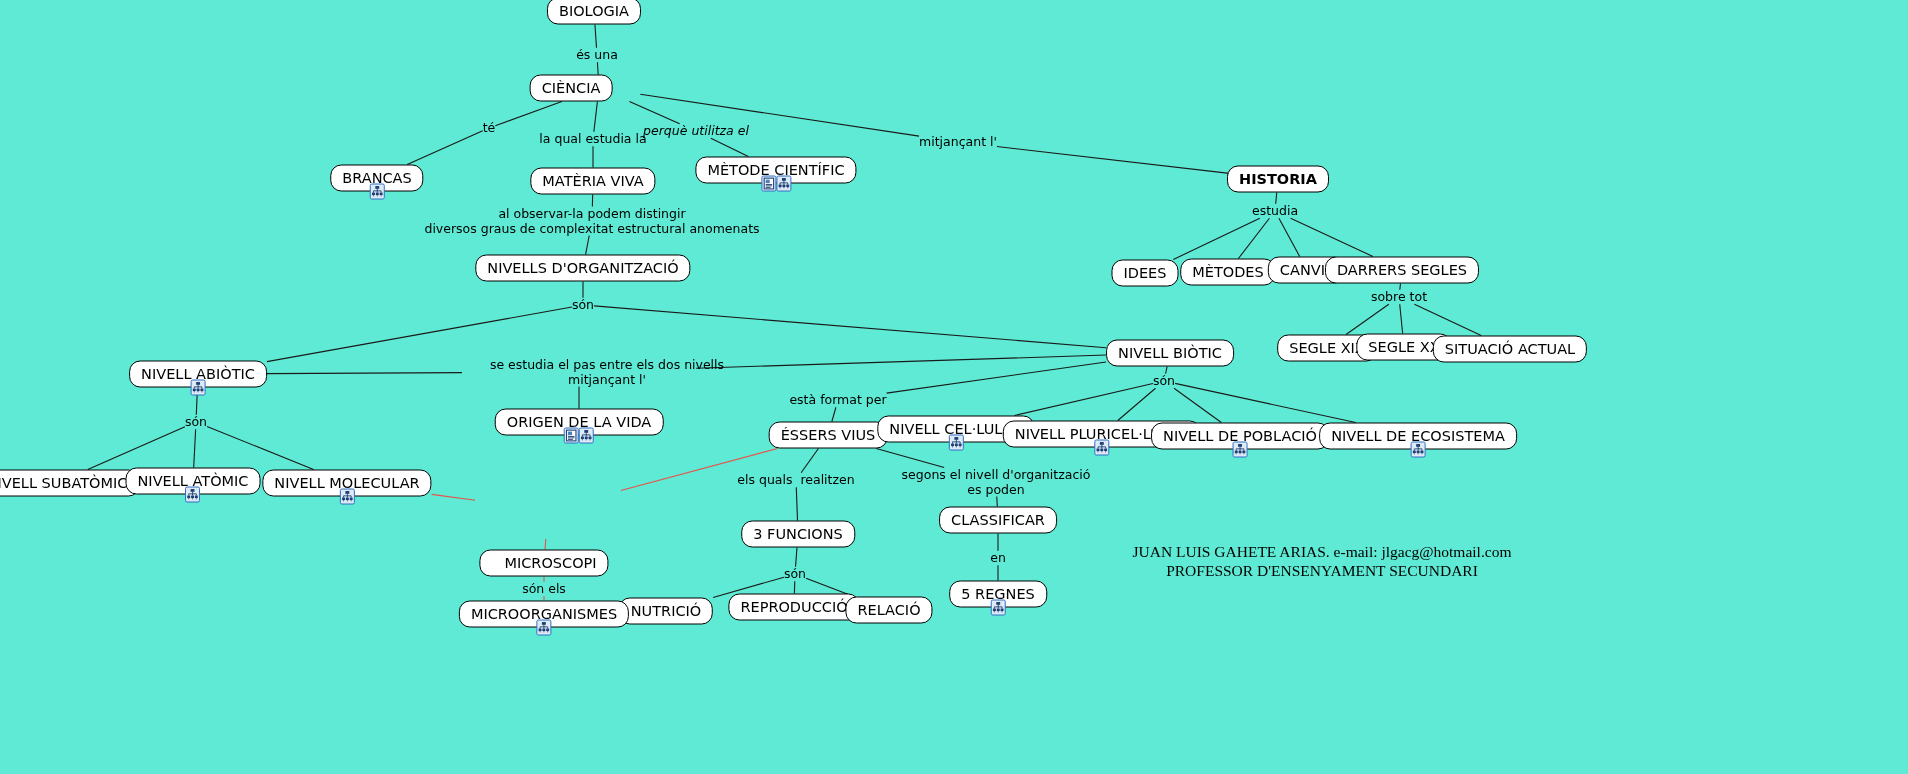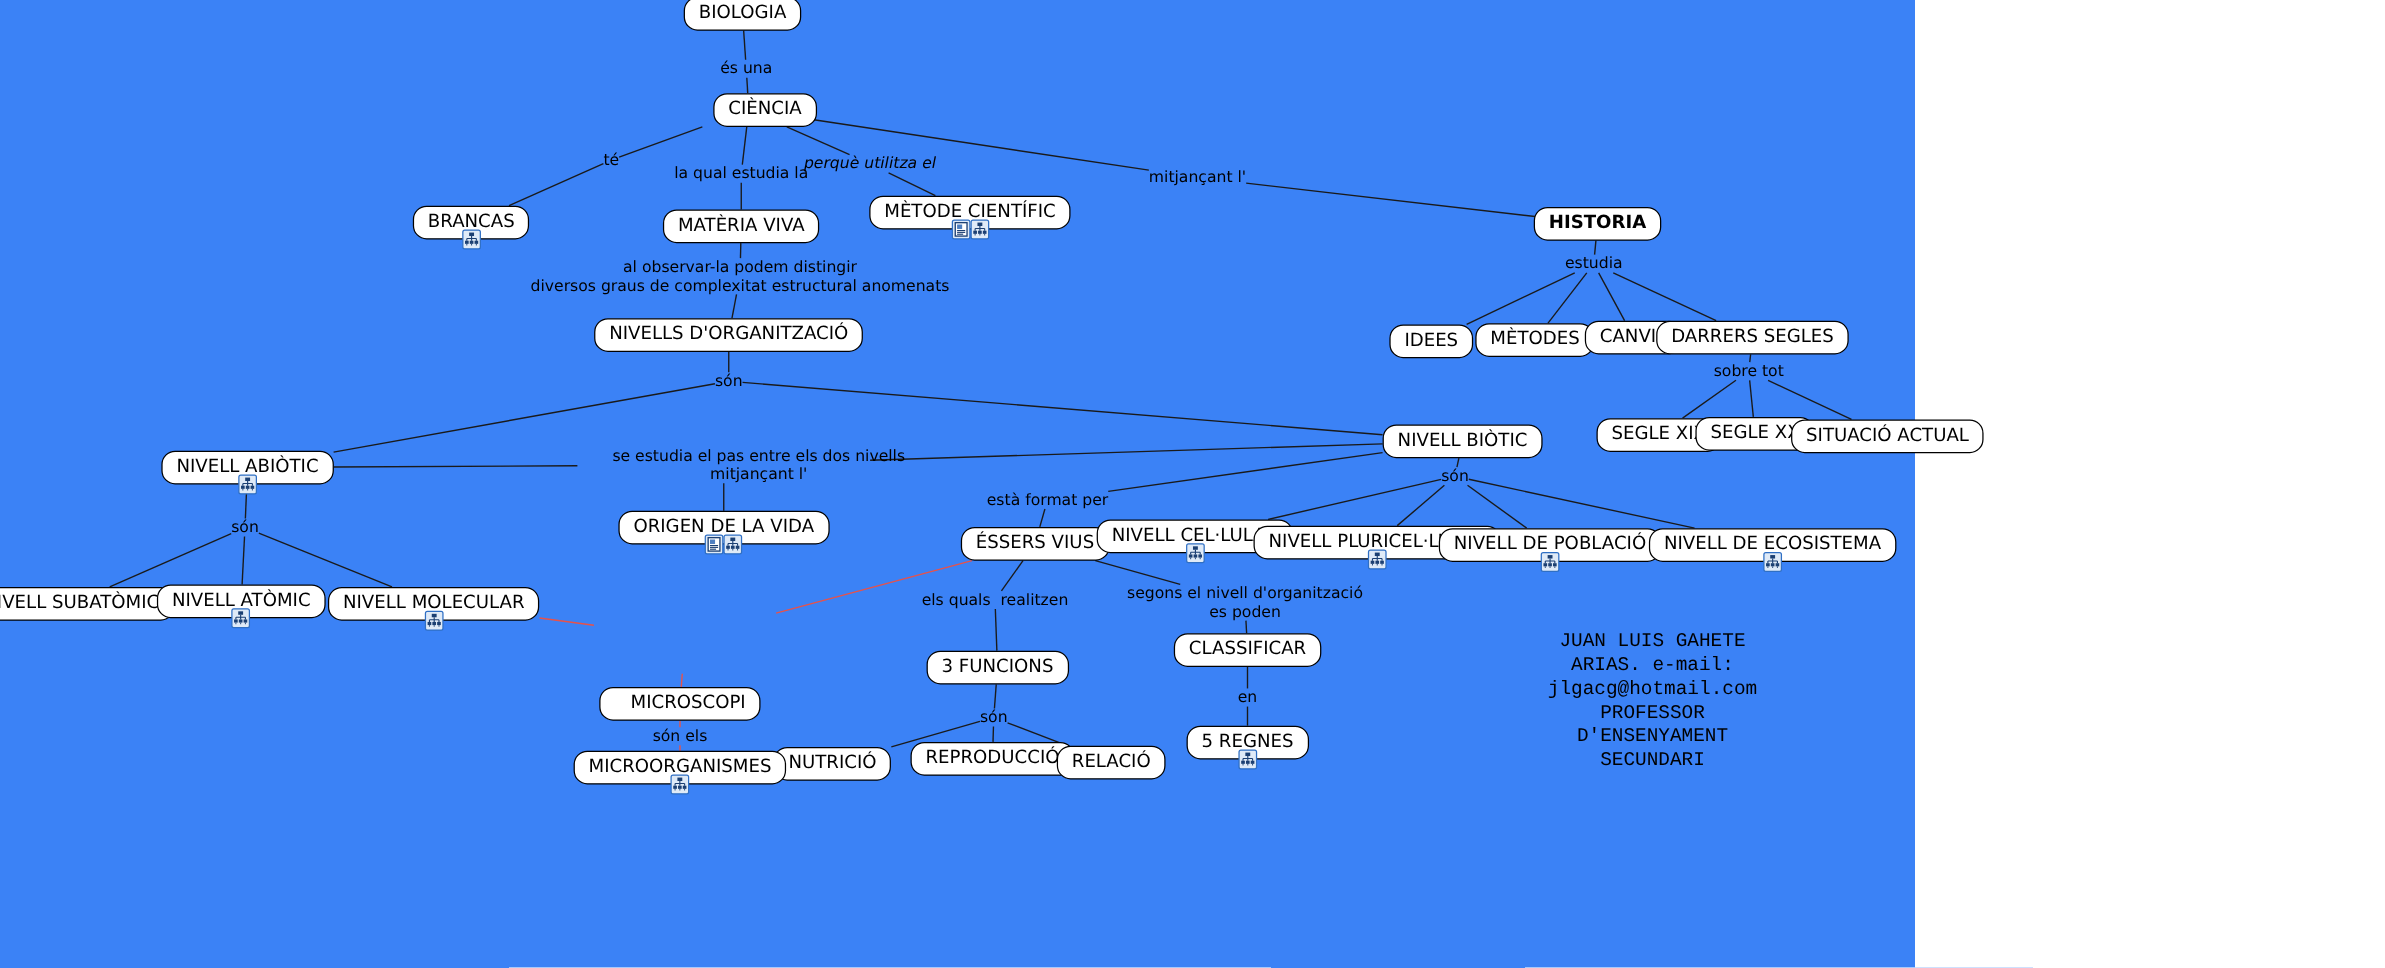--- a/index.html
+++ b/index.html
@@ -9,23 +9,23 @@
     background: #ffffff;
   }
   body {
     font-family: "DejaVu Sans", sans-serif;
     width: 1908px;
     height: 774px;
     overflow: hidden;
   }
   #canvas {
     position: relative;
-    width: 1532px;
+    width: 1908px;
     height: 774px;
-    background: #3b82f6;
+    background: #5eead4;
   }
   #edges {
     position: absolute;
     left: 0;
     top: 0;
     width: 1908px;
     height: 774px;
     pointer-events: none;
   }
   
@@ -84,21 +84,21 @@
     color: #000000;
     text-align: center;
     white-space: pre;
     transform: translate(-50%, -50%);
     background: transparent;
     z-index: 6;
   }
   
   .credit {
     position: absolute;
-    font-family: Liberation Mono, monospace;
+    font-family: Liberation Serif, serif;
     font-size: 15.5px;
     line-height: 19px;
     color: #000000;
     text-align: center;
     white-space: pre-line;
     transform: translate(-50%, -50%);
     z-index: 6;
   }
 </style>
 </head>
@@ -156,21 +156,21 @@
       <line x1="998" y1="565.25" x2="998" y2="580.5" stroke="#1a1a1a" stroke-width="1.1"></line>
       <line x1="431.640625" y1="494.36963619402985" x2="475.109375" y2="500.2087220149254" stroke="#e8524a" stroke-width="1.1"></line>
       <line x1="620.890625" y1="490.47572544642856" x2="777.6" y2="448.5" stroke="#e8524a" stroke-width="1.1"></line>
       <line x1="545.811320754717" y1="539" x2="545.0188679245283" y2="549.5" stroke="#e8524a" stroke-width="1.1"></line>
       <line x1="544" y1="576.5" x2="544" y2="581.75" stroke="#e8524a" stroke-width="1.1"></line>
       <line x1="544" y1="596.25" x2="544" y2="600.5" stroke="#e8524a" stroke-width="1.1"></line>
     </svg>
 <div class="node" style="left: 594px; top: 11px;">
       <span class="node-label">BIOLOGIA</span>
     </div>
-    <div class="node" style="left: 612px; top: 88px;">
+    <div class="node" style="left: 571px; top: 88px;">
       <span class="node-label">CIÈNCIA</span>
     </div>
     <div class="node" style="left: 377px; top: 178px;">
       <span class="node-label">BRANCAS</span>
       <div class="icon-strip">
         <span class="mini-icon">
           <svg viewBox="0 0 16 16">
             <rect x="5.6" y="1.3" width="4.8" height="3.4" fill="#1b3f72"></rect>
             <path d="M8 4.7 L8 7.2 M3.3 7.2 L12.7 7.2 M3.3 7.2 L3.3 9.3 M8 7.2 L8 9.3 M12.7 7.2 L12.7 9.3" stroke="#1b3f72" stroke-width="1.1" fill="none"></path>
             <rect x="1.5" y="9.3" width="3.6" height="3.1" fill="#1b3f72"></rect>

